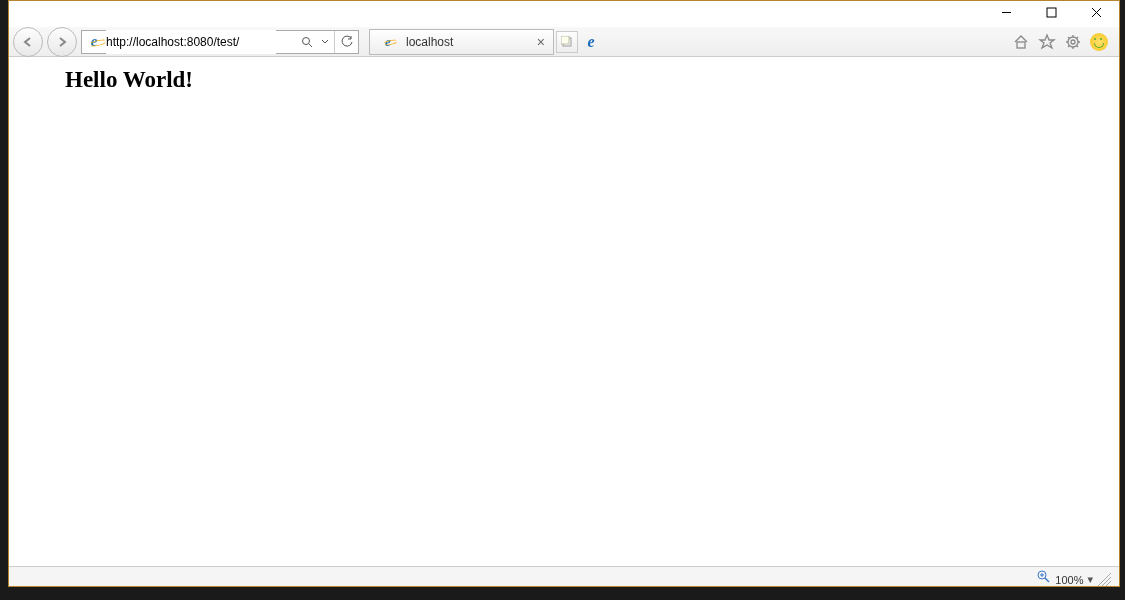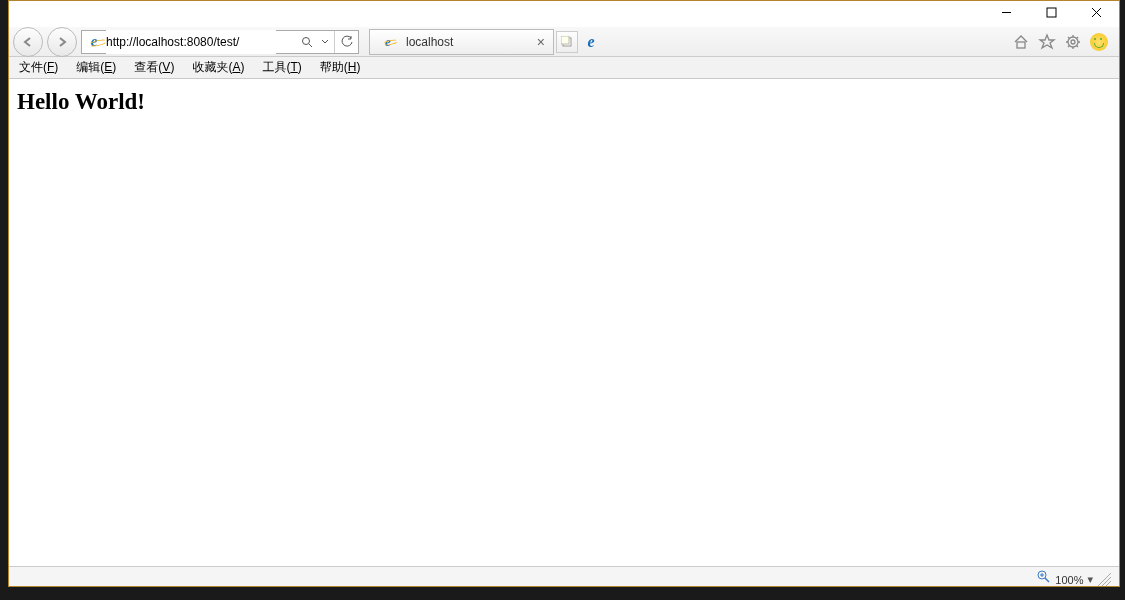--- a/index.html
+++ b/index.html
@@ -119,21 +119,21 @@
       height:22px;background:#f2f2f2;border-bottom:1px solid #c9c9c9;
       display:flex;align-items:center;padding:0 10px;gap:18px;
       font-size:12px;color:#000;
     }
     .menu-item{cursor:pointer;}
     .menu-item u{text-decoration:underline;}
     
     .content{flex:1;background:#fff;padding:10px 8px;overflow:auto;}
     .content h2{
       font-family:"Times New Roman",serif;
-      font-size:23px;font-weight:bold;
+      font-size:23px;font-weight:bold;margin-left:48px;
     }
     
     .statusbar{
       height:20px;border-top:1px solid #ccc;background:#f5f5f5;
       display:flex;align-items:flex-end;justify-content:flex-end;
       padding:0 8px;gap:4px;font-size:11px;color:#333;
     }
     .zoom-icon{color:#3a78c7;}
     .drop-arrow{cursor:pointer;color:#555;}
     .resize-grip{width:14px;height:14px;background:
@@ -252,28 +252,20 @@
             <line x1="4" y1="14" x2="5.5" y2="12.5"></line>
             <line x1="12.5" y1="5.5" x2="14" y2="4"></line>
           </svg>
       </div>
       <div class="ri">
         <div class="smiley"></div>
       </div>
     </div>
   </div>
 
-  <div class="menubar">
-    <span class="menu-item"><span>文件</span>(<u>F</u>)</span>
-    <span class="menu-item"><span>编辑</span>(<u>E</u>)</span>
-    <span class="menu-item"><span>查看</span>(<u>V</u>)</span>
-    <span class="menu-item"><span>收藏夹</span>(<u>A</u>)</span>
-    <span class="menu-item"><span>工具</span>(<u>T</u>)</span>
-    <span class="menu-item"><span>帮助</span>(<u>H</u>)</span>
-  </div>
 
   <div class="content">
     <h2>Hello World!</h2>
   </div>
 
   <div class="statusbar">
     <span class="zoom-icon">
       <svg width="14" height="14">
           <circle cx="5" cy="5" r="4" stroke="#3a78c7" fill="none"></circle>
           <line x1="8" y1="8" x2="12" y2="12" stroke="#3a78c7" stroke-width="1.5"></line>

